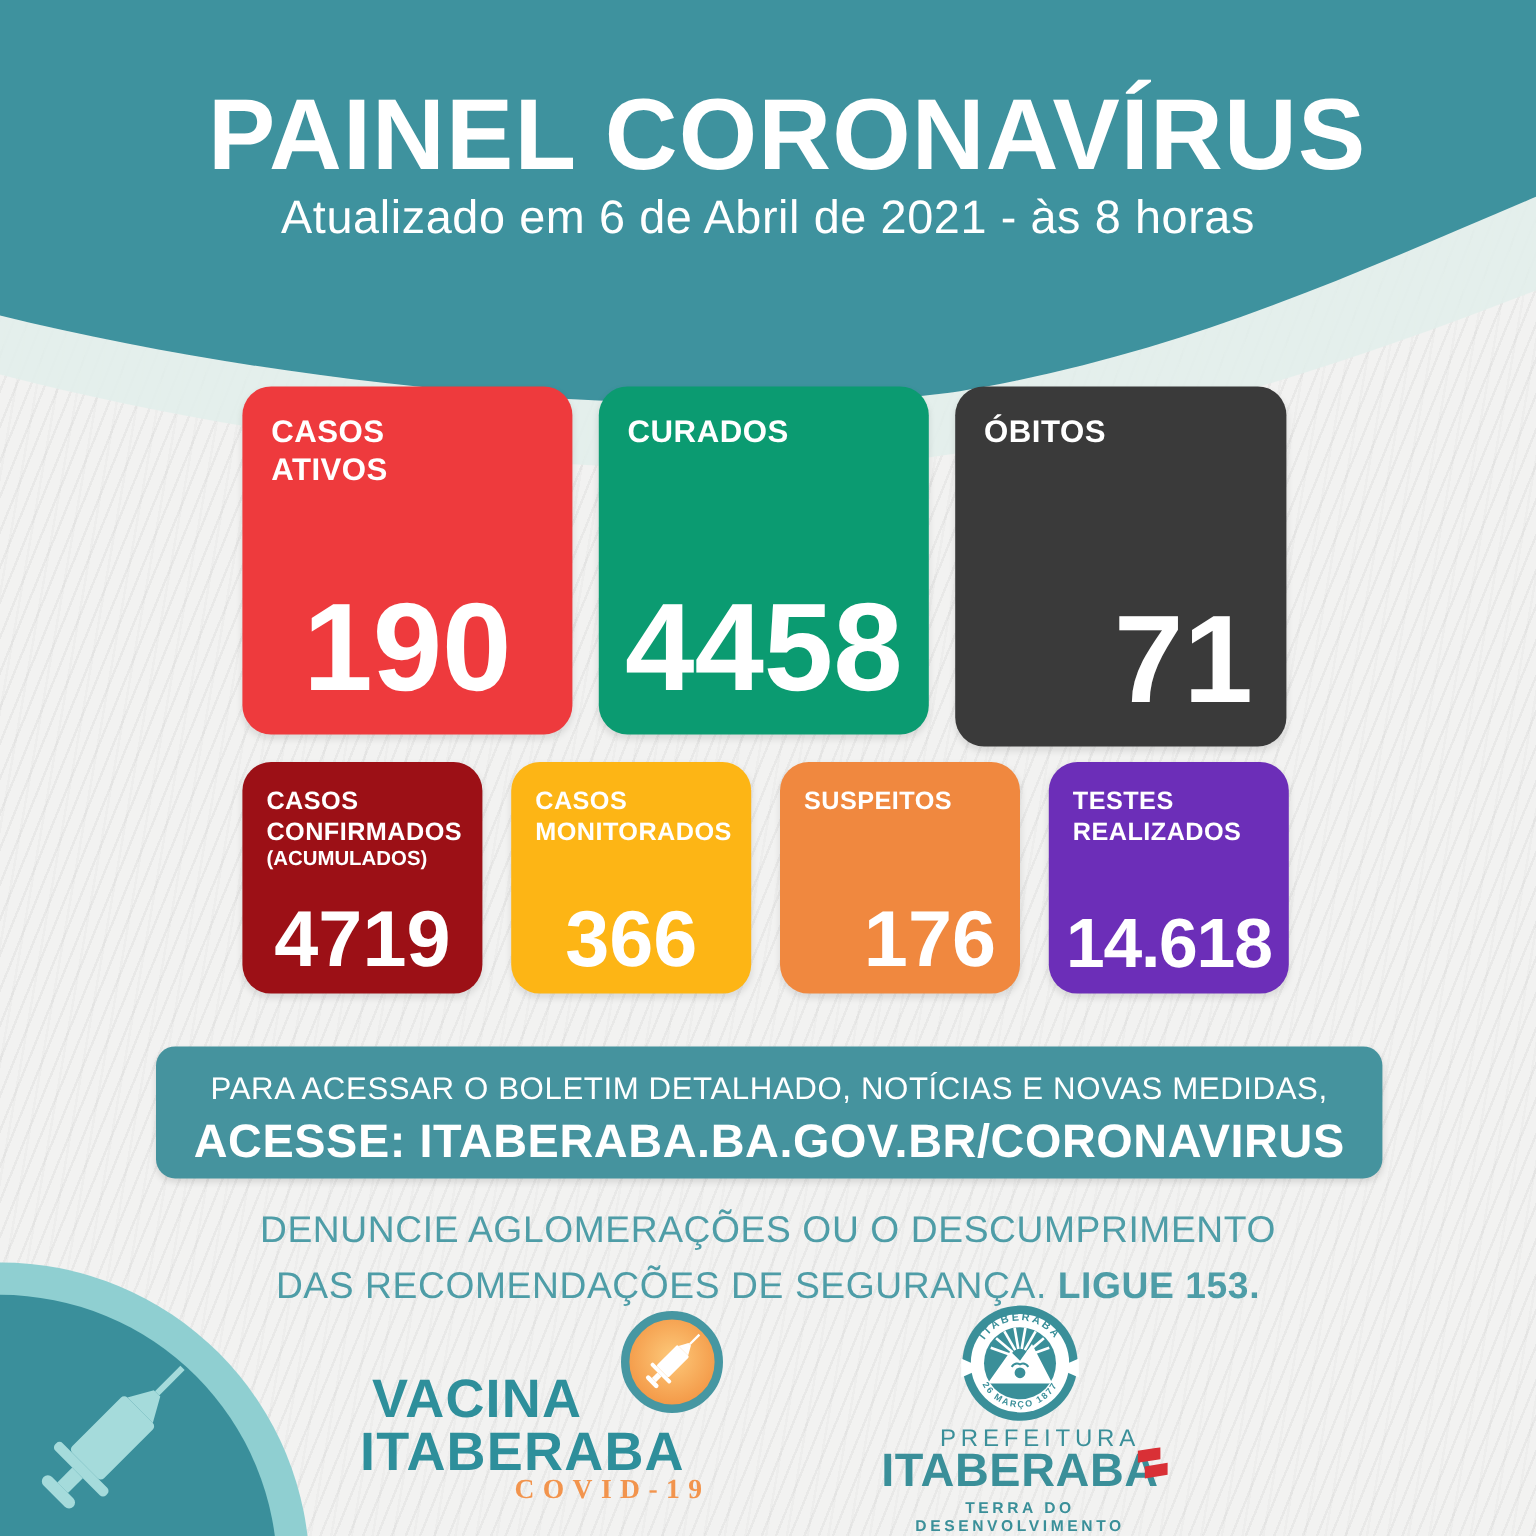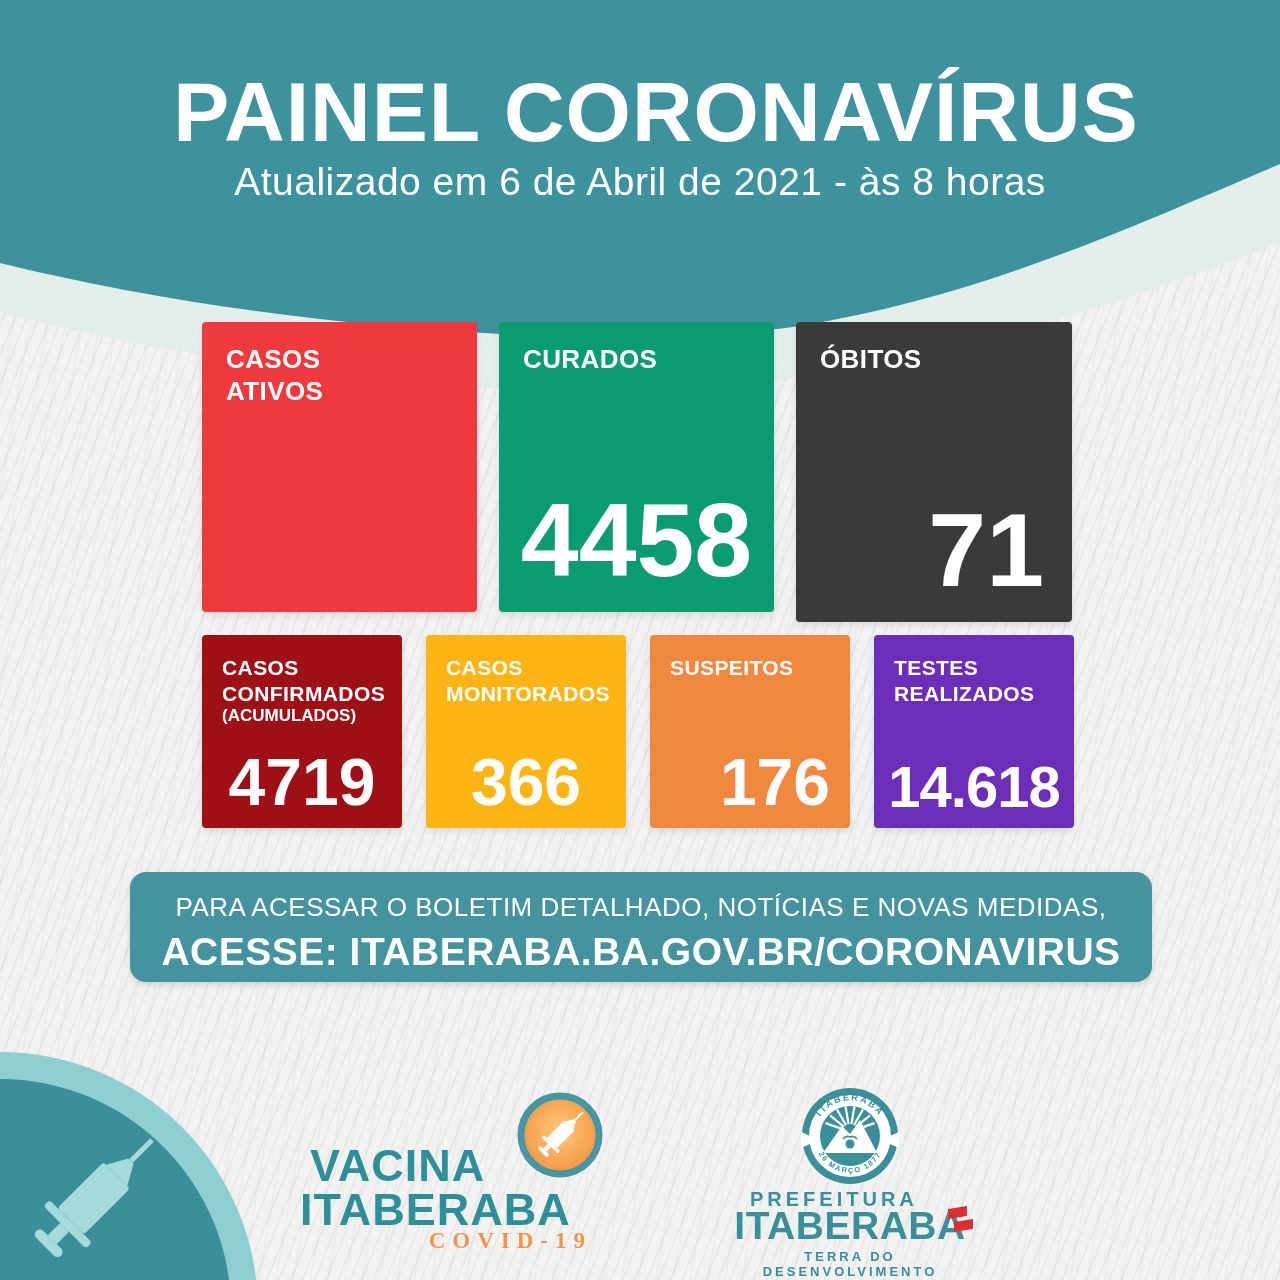--- a/index.html
+++ b/index.html
@@ -13,21 +13,21 @@
   svg{display:block;}
 
   
   .header-svg{left:0;top:0;}
   .title{left:16px;top:64px;width:1280px;text-align:center;color:#fff;
     font-size:84px;font-weight:bold;letter-spacing:1px;}
   .subtitle{left:0;top:160px;width:1280px;text-align:center;color:#fff;
     font-size:39px;font-weight:400;letter-spacing:.5px;}
 
   
-  .card{border-radius:4px;color:#fff;box-shadow:0 3px 6px rgba(0,0,0,.10);}
+  .card{border-radius:24px;color:#fff;box-shadow:0 3px 6px rgba(0,0,0,.10);}
   .card .label{position:absolute;left:24px;top:22px;font-weight:bold;line-height:1.22;letter-spacing:.4px;}
   .row1 .label{font-size:26px;}
   .row2 .label{font-size:21px;left:20px;top:20px;}
   .sublabel{font-size:17px;letter-spacing:0;}
   .value{position:absolute;left:0;right:0;bottom:12px;text-align:center;font-weight:bold;}
   .row1 .value{font-size:104px;}
   .row2 .value{font-size:66px;bottom:8px;}
   .value.right{text-align:right;padding-right:28px;padding-left:48px;}
   .value.small{font-size:58px;letter-spacing:-1px;margin-top:32px;}
   .c-red{background:#EE3A3D;}
@@ -52,22 +52,22 @@
   
   .vacina-teal{color:#2E8F9B;font-weight:bold;letter-spacing:1px;}
   .vacina-l1{left:310px;top:1140px;font-size:45px;}
   .vacina-l2{left:300px;top:1184px;font-size:45px;}
   .vacina-l3{left:300px;top:1228px;width:292px;text-align:right;
     color:#F2944D;font-weight:bold;font-size:23px;letter-spacing:7px;font-family:Liberation Serif, serif;}
   .badge-svg{left:515px;top:1090px;}
 
   
   .seal-svg{left:800px;top:1086px;}
-  .pref-dept{left:750px;top:1188px;width:200px;text-align:left;color:#3A8F99;
-    font-size:20px;font-weight:700;letter-spacing:4px;}
+  .pref-dept{left:750px;top:1188px;width:200px;text-align:right;color:#3A8F99;
+    font-size:20px;font-weight:400;letter-spacing:4px;}
   .pref-name{left:700px;top:1204px;width:300px;text-align:center;color:#3A8F99;
     font-size:39px;font-weight:bold;letter-spacing:.5px;}
   .pref-flag{left:948px;top:1206px;}
   .pref-tag{left:725px;top:1249px;width:250px;text-align:center;color:#3A8F99;
     font-size:13px;font-weight:bold;letter-spacing:3px;}
 
   .corner-svg{left:0;top:1020px;}
   .hidden-defs{position:absolute;width:0;height:0;}
 </style>
 </head>
@@ -97,20 +97,21 @@
     <path d="M0,0 L1280,0 L1280,164 C1120,232 980,296 800,326 C620,352 280,332 0,263 Z" fill="#3E929E"></path>
   </svg>
   <div class="abs title">PAINEL CORONAVÍRUS</div>
   <div class="abs subtitle">Atualizado em 6 de Abril de 2021 - às 8 horas</div>
 
   <div class="abs card row1 c-red" style="left:202px;top:322px;width:275px;height:290px;">
     <div class="label">
       <span style="display:block">CASOS</span>
       <span style="display:block">ATIVOS</span>
     </div>
+    <div class="value">190</div>
   </div>
 
   <div class="abs card row1 c-green" style="left:499px;top:322px;width:275px;height:290px;">
     <div class="label">CURADOS</div>
     <div class="value">4458</div>
   </div>
 
   <div class="abs card row1 c-dark" style="left:796px;top:322px;width:276px;height:300px;">
     <div class="label">ÓBITOS</div>
     <div class="value right">71</div>
@@ -144,20 +145,26 @@
       <span style="display:block">REALIZADOS</span>
     </div>
     <div class="value small">14.618</div>
   </div>
 
   <div class="abs banner">
     <div class="l1">PARA ACESSAR O BOLETIM DETALHADO, NOTÍCIAS E NOVAS MEDIDAS,</div>
     <div class="l2">ACESSE: ITABERABA.BA.GOV.BR/CORONAVIRUS</div>
   </div>
 
+  <div class="abs notice">
+    <div>DENUNCIE AGLOMERAÇÕES OU O DESCUMPRIMENTO</div>
+    <div>
+      <span>DAS RECOMENDAÇÕES DE SEGURANÇA.</span><span class="bold">LIGUE 153.</span>
+    </div>
+  </div>
 
   <svg class="abs corner-svg" width="340" height="260" viewBox="0 0 340 260">
     <circle cx="0" cy="290" r="258" fill="#8FCFD1"></circle>
     <circle cx="0" cy="290" r="231" fill="#3A8F9B"></circle>
     <g transform="translate(92,180) rotate(45) scale(2.5)" color="#A5DBDB">
       <use href="#syr"></use>
     </g>
   </svg>
 
   <svg class="abs badge-svg" width="90" height="90" viewBox="0 0 90 90">

